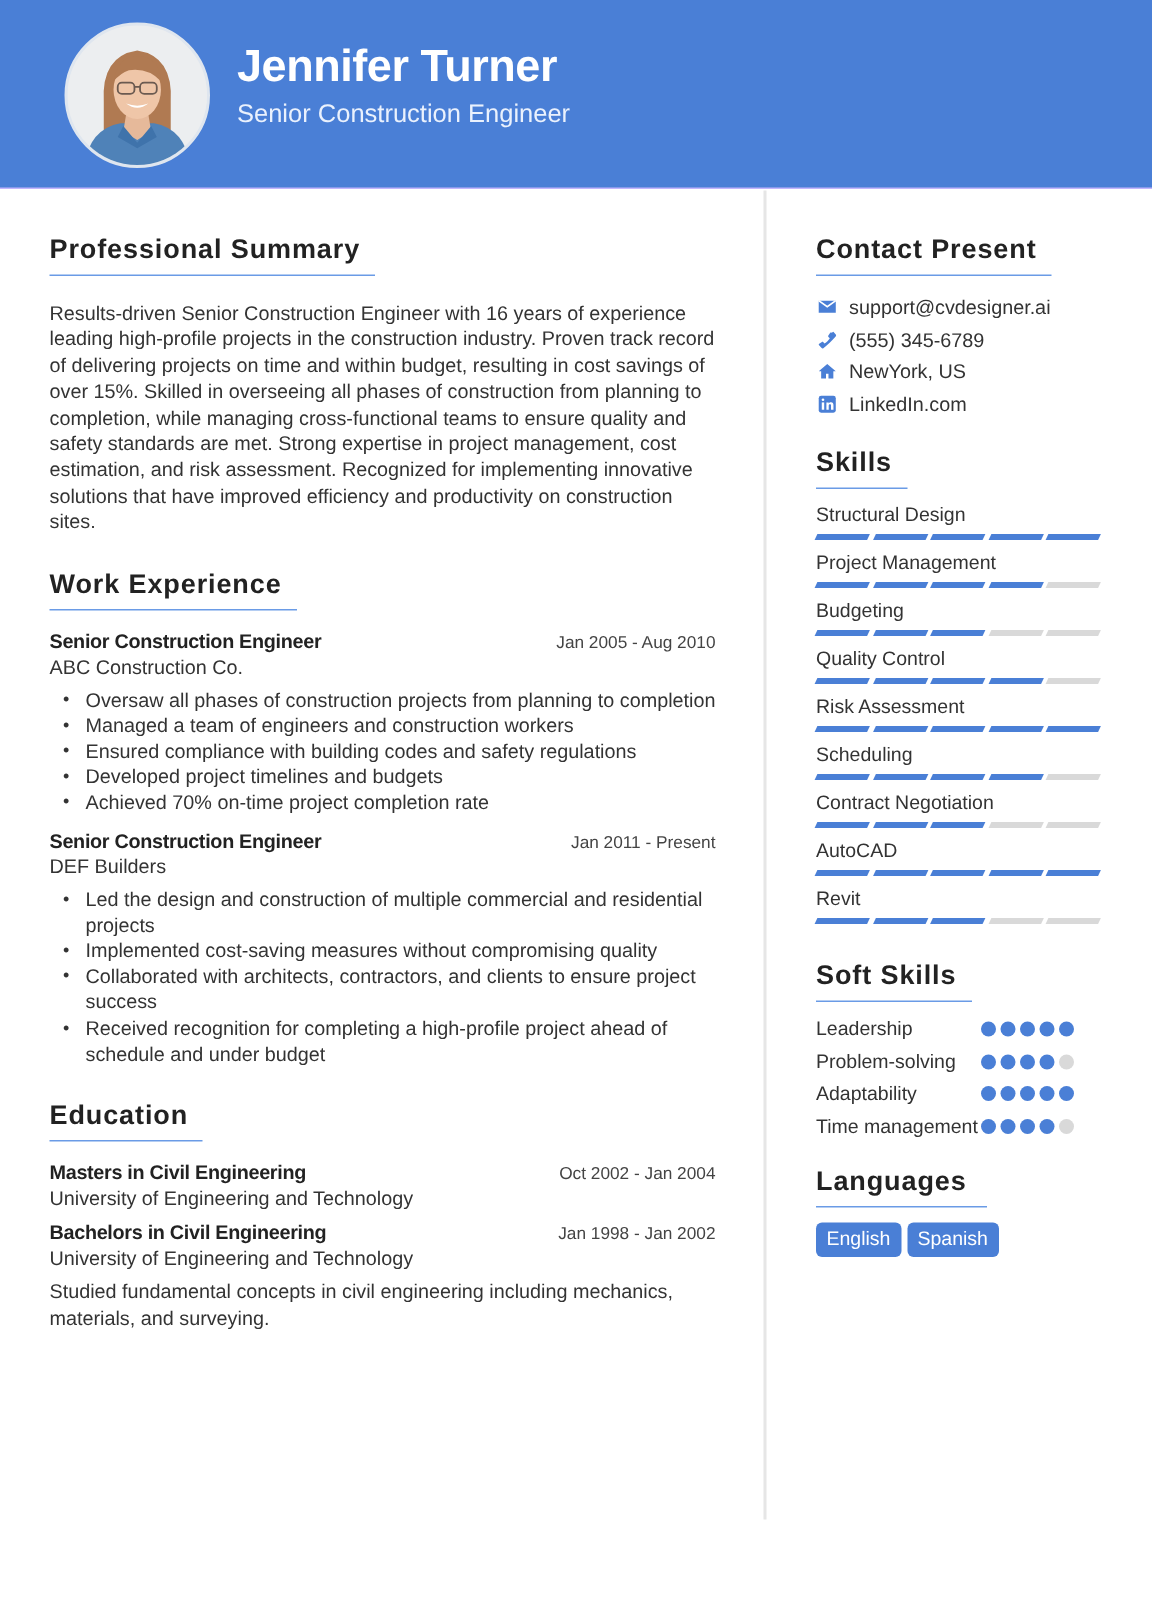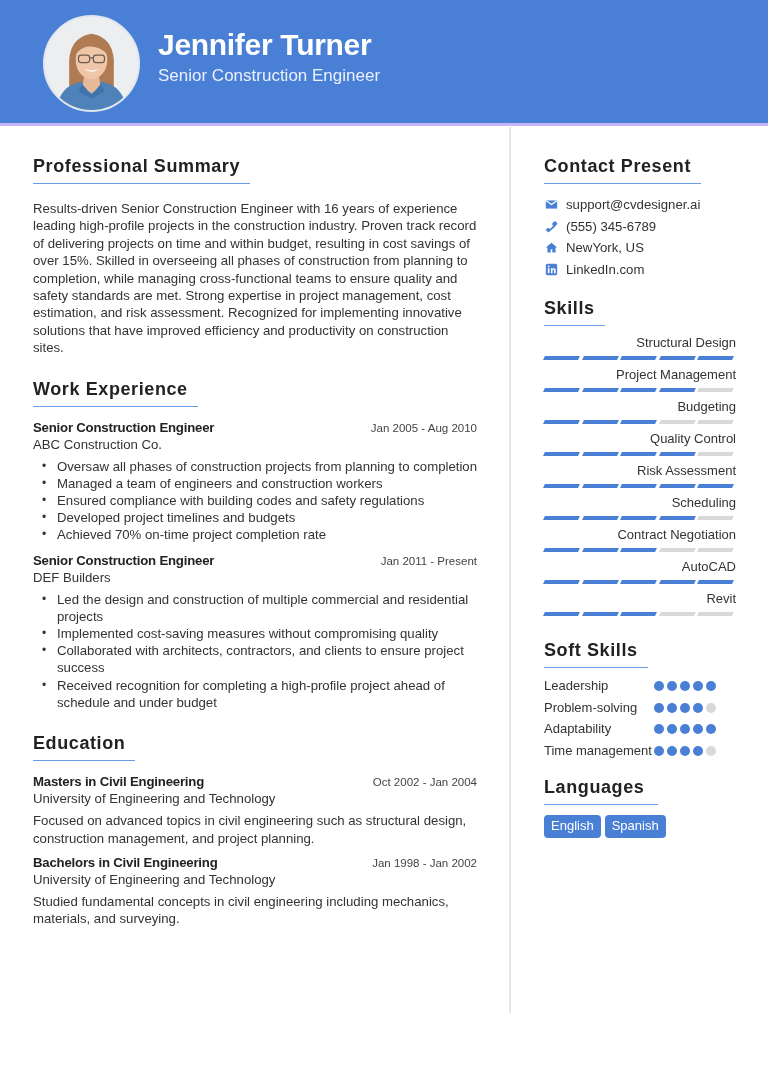--- a/index.html
+++ b/index.html
@@ -1,19 +1,19 @@
 <!DOCTYPE html>
 <html><head>
 <meta charset="utf-8">
 <style>
   * { box-sizing: border-box; margin: 0; padding: 0; }
   html, body { width: 768px; height: 1078px; background: #ffffff; overflow: hidden; }
   body { font-family: "Liberation Sans", "DejaVu Sans", sans-serif; color: #2b2b2b; position: relative; }
 
-  .header { position: absolute; left: 0; top: 0; width: 768px; height: 126px; background: #4a7fd6; border-bottom: 3px solid #c4b5fd; }
+  .header { position: absolute; left: 0; top: 0; width: 768px; height: 126px; background: #4a7fd6; border-bottom: 1px solid #c4b5fd; }
   .avatar { position: absolute; left: 43px; top: 15px; width: 97px; height: 97px; border-radius: 50%; background: #e9ecef; border: 2px solid #dfe6ef; overflow: hidden; }
   .avatar svg { display: block; width: 100%; height: 100%; }
   .name { position: absolute; left: 158px; top: 28px; font-size: 30px; font-weight: bold; color: #ffffff; letter-spacing: -0.3px; white-space: nowrap; }
   .title { position: absolute; left: 158px; top: 66px; font-size: 17px; color: #eaf1fd; white-space: nowrap; }
 
   .divider { position: absolute; left: 509px; top: 127px; width: 2px; height: 886px; background: #e6e6e6; }
 
   .left { position: absolute; left: 33px; top: 156px; width: 444px; }
   .right { position: absolute; left: 544px; top: 156px; width: 192px; }
 
@@ -35,21 +35,21 @@
 
   .edu-desc { font-size: 13.2px; line-height: 17.4px; color: #333; margin-top: 6px; }
 
   .contact-list { margin-top: 10px; }
   .contact-item { display: flex; align-items: center; height: 21.5px; font-size: 13.2px; color: #333; }
   .contact-item .ico { width: 14px; height: 14px; margin-right: 8px; display: inline-flex; align-items: center; justify-content: center; }
   .contact-item .ico svg { width: 13px; height: 13px; fill: #4a7fd6; }
 
   .skills-list { margin-top: 8px; }
   .skill { height: 32px; }
-  .skill-name { font-size: 13px; color: #333; line-height: 17px; text-align: right; }
+  .skill-name { font-size: 13px; color: #333; line-height: 17px; }
   .bar { display: flex; margin-top: 5px; height: 4px; }
   .seg { width: 35px; height: 4px; margin-right: 3.5px; transform: skewX(-25deg); background: #d9d9d9; }
   .seg.on { background: #4a7fd6; }
   .seg:last-child { margin-right: 0; }
 
   .soft-list { margin-top: 9px; }
   .soft { display: flex; justify-content: flex-start; align-items: flex-start; margin-bottom: 4px; }
   .soft-name { font-size: 13px; color: #333; line-height: 17.5px; width: 110px; }
   .dots { display: flex; margin-top: 4px; }
   .dot { width: 10px; height: 10px; border-radius: 50%; background: #d9d9d9; margin-left: 3px; }
@@ -126,21 +126,20 @@
 
   <div class="section" style="margin-top:22px;">
     <div class="sec-title">Education</div>
 
     <div class="job" style="margin-top:13px;">
       <div class="job-head">
         <span class="job-role">Masters in Civil Engineering</span>
         <span class="job-date">Oct 2002 - Jan 2004</span>
       </div>
       <div class="job-org">University of Engineering and Technology</div>
-      <p class="edu-desc">Focused on advanced topics in civil engineering such as structural design, construction management, and project planning.</p>
     </div>
 
     <div class="job" style="margin-top:8px;">
       <div class="job-head">
         <span class="job-role">Bachelors in Civil Engineering</span>
         <span class="job-date">Jan 1998 - Jan 2002</span>
       </div>
       <div class="job-org">University of Engineering and Technology</div>
       <p class="edu-desc">Studied fundamental concepts in civil engineering including mechanics, materials, and surveying.</p>
     </div>

